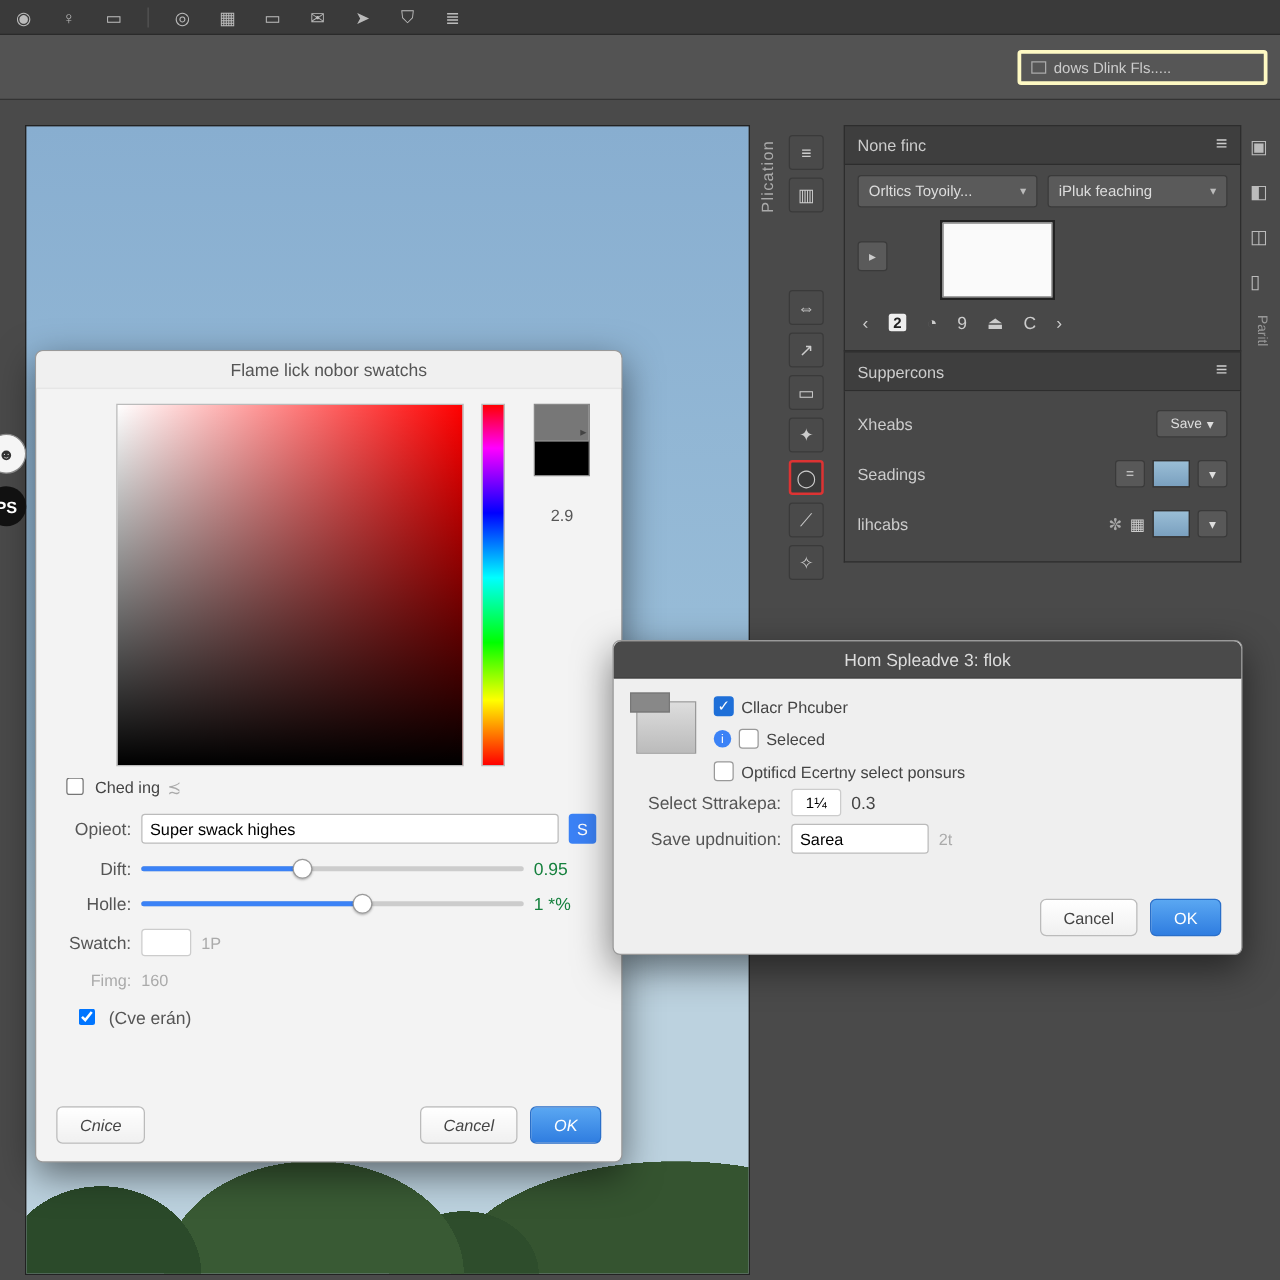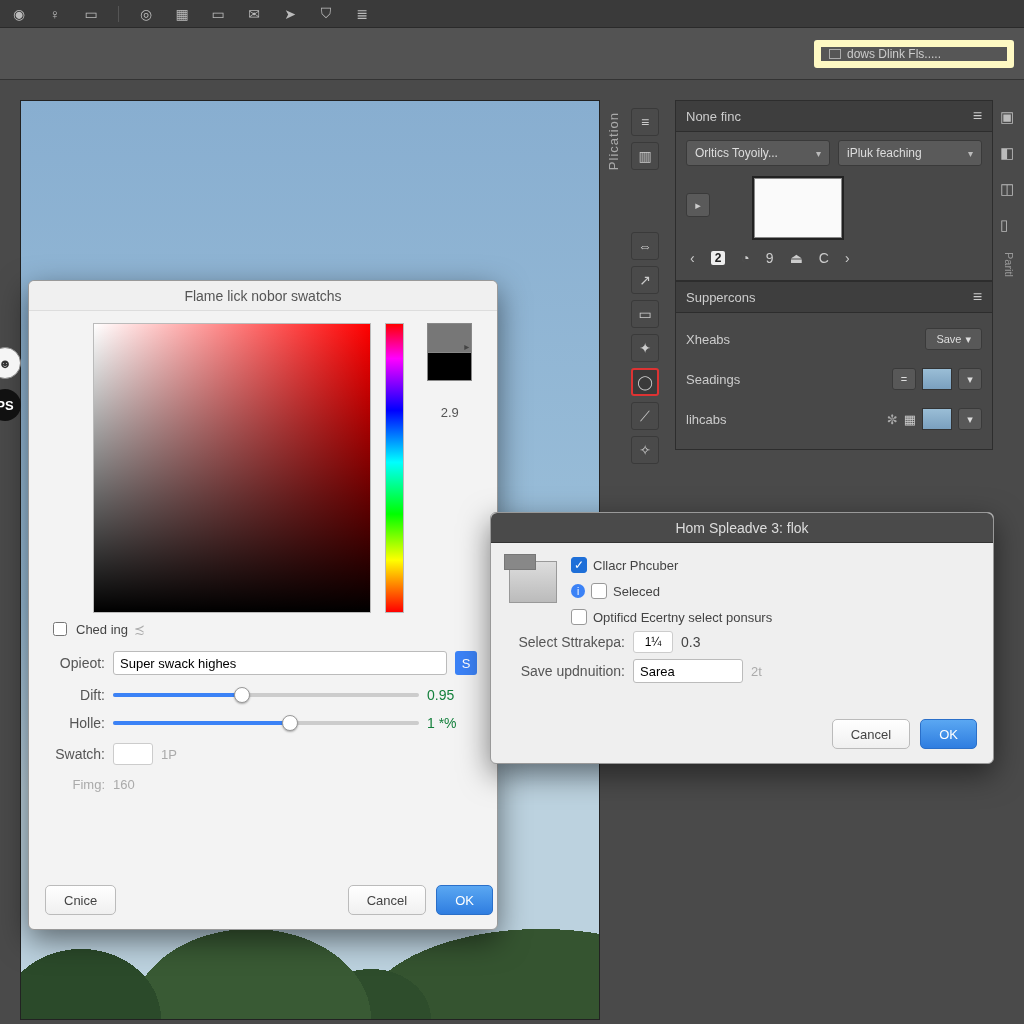--- a/index.html
+++ b/index.html
@@ -4,21 +4,21 @@
 <style>
   * { box-sizing: border-box; font-family: -apple-system, "Helvetica Neue", Arial, sans-serif; }
   body { margin:0; width:1024px; height:1024px; background:#4a4a4a; overflow:hidden; position:relative; }
 
   
   .menubar { position:absolute; top:0; left:0; right:0; height:28px; background:#3a3a3a; border-bottom:1px solid #2a2a2a; display:flex; align-items:center; padding:0 10px; gap:18px; }
   .menubar .mi { width:18px; height:16px; display:flex; align-items:center; justify-content:center; color:#bbb; font-size:14px; }
   .menubar .sep { width:1px; height:16px; background:#555; }
 
   .toolbar2 { position:absolute; top:28px; left:0; right:0; height:52px; background:#535353; border-bottom:1px solid #333; }
-  .dowbtn { position:absolute; right:10px; top:12px; height:28px; width:200px; background:#565656; border:7px solid #fef9c3; border-radius:3px; color:#ccc; font-size:12px; display:flex; align-items:center; padding:0 8px; gap:6px; }
+  .dowbtn { position:absolute; right:10px; top:12px; height:28px; width:200px; background:#565656; border:3px solid #fef9c3; border-radius:3px; color:#ccc; font-size:12px; display:flex; align-items:center; padding:0 8px; gap:6px; }
   .dowbtn .sq { width:12px; height:10px; border:1px solid #aaa; }
 
   
   .canvas { position:absolute; left:20px; top:100px; width:580px; height:920px; background:linear-gradient(#88aed0 0%, #9bbfd9 55%, #bcd2df 75%); border:1px solid #222; overflow:hidden; }
   .trees { position:absolute; bottom:0; left:0; right:0; height:90px; background:
      radial-gradient(ellipse 80px 70px at 60px 100%, #2b4a2a 0 100%, transparent),
      radial-gradient(ellipse 120px 90px at 230px 100%, #395a34 0 100%, transparent),
      radial-gradient(ellipse 60px 50px at 350px 100%, #2e4d2c 0 100%, transparent),
      radial-gradient(ellipse 180px 90px at 520px 100%, #355430 0 100%, transparent); }
 
@@ -78,21 +78,21 @@
   .formrow { display:flex; align-items:center; gap:8px; margin-top:12px; color:#555; font-size:14px; }
   .formrow label { width:56px; text-align:right; }
   .txtin { flex:1; height:24px; border:1px solid #bbb; border-radius:3px; padding:0 6px; font-size:13px; background:#fff; }
   .endbtn { width:22px; height:24px; background:#3b82f6; border-radius:3px; color:#fff; font-size:13px; display:flex; align-items:center; justify-content:center; }
   .slider { flex:1; height:4px; background:#ccc; border-radius:2px; position:relative; }
   .slider .fill { position:absolute; left:0; top:0; bottom:0; background:#3b82f6; border-radius:2px; }
   .slider .knob { position:absolute; top:-6px; width:16px; height:16px; background:#fff; border:1px solid #999; border-radius:50%; box-shadow:0 1px 2px rgba(0,0,0,.3); }
   .valtxt { width:50px; color:#15803d; font-size:14px; }
   .shortin { width:40px; height:22px; border:1px solid #ccc; border-radius:3px; text-align:center; font-size:12px; background:#fff; }
   .faint { color:#aaa; font-size:13px; }
-  .dlgbtns { position:absolute; bottom:14px; left:16px; right:4px; display:flex; gap:10px; }
+  .dlgbtns { position:absolute; bottom:14px; left:16px; right:16px; display:flex; gap:10px;font-style:italic; }
   .btn { height:30px; padding:0 18px; border:1px solid #bbb; border-radius:5px; background:linear-gradient(#fff,#f0f0f0); color:#444; font-size:13px; display:flex; align-items:center; justify-content:center; }
   .btn.primary { background:linear-gradient(#5aa7f2,#2f7de0); border-color:#2a6fc9; color:#fff; }
   .spacer { flex:1; }
 
   .sidecircle { position:absolute; left:-40px; width:32px; height:32px; border-radius:50%; display:flex; align-items:center; justify-content:center; font-size:13px; }
   .sc1 { top:66px; background:#f5f5f5; border:1px solid #888; color:#333; }
   .sc2 { top:108px; background:#111; color:#fff; font-weight:600; }
 
   
   .dlg2 { left:490px; top:512px; width:504px; height:252px; background:#efefef; }
@@ -268,20 +268,24 @@
     </div>
     <div class="formrow">
       <label>Swatch:</label>
       <input class="shortin" style="">
       <span class="faint">1P</span>
     </div>
     <div class="formrow">
       <label class="faint">Fimg:</label>
       <span class="faint">160</span>
     </div>
+    <div class="formrow" style="margin-left:10px">
+      <input type="checkbox" checked="" style="">
+      <span>(Cve erán)</span>
+    </div>
   </div>
   <div class="dlgbtns">
     <div class="btn">Cnice</div>
     <div class="spacer"></div>
     <div class="btn">Cancel</div>
     <div class="btn primary">OK</div>
   </div>
 </div>
 
 <div class="dialog dlg2">

